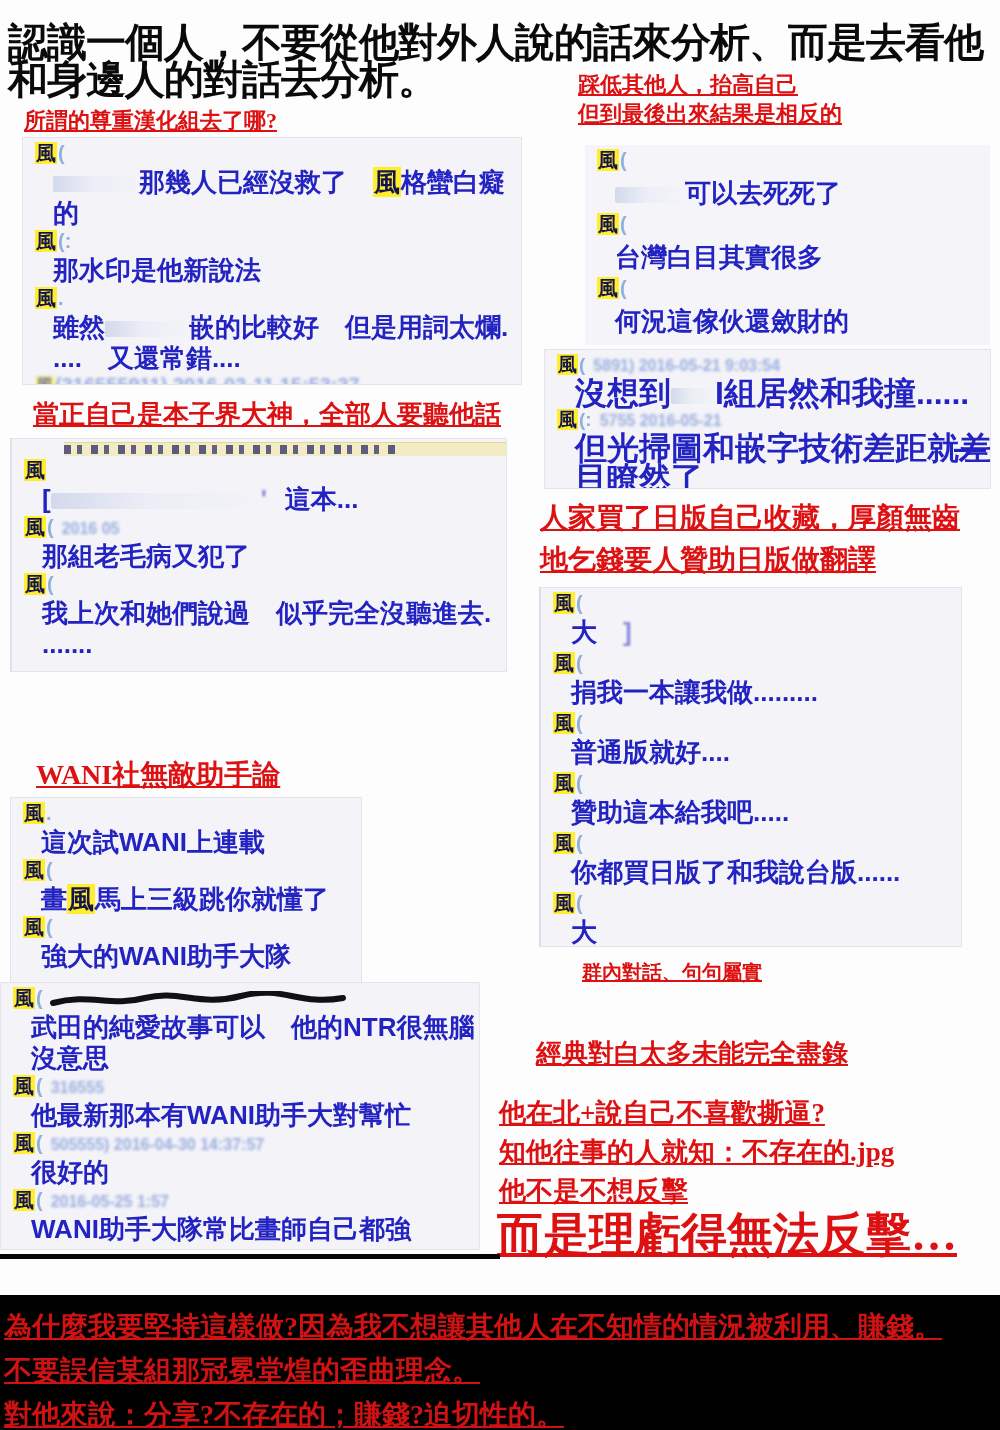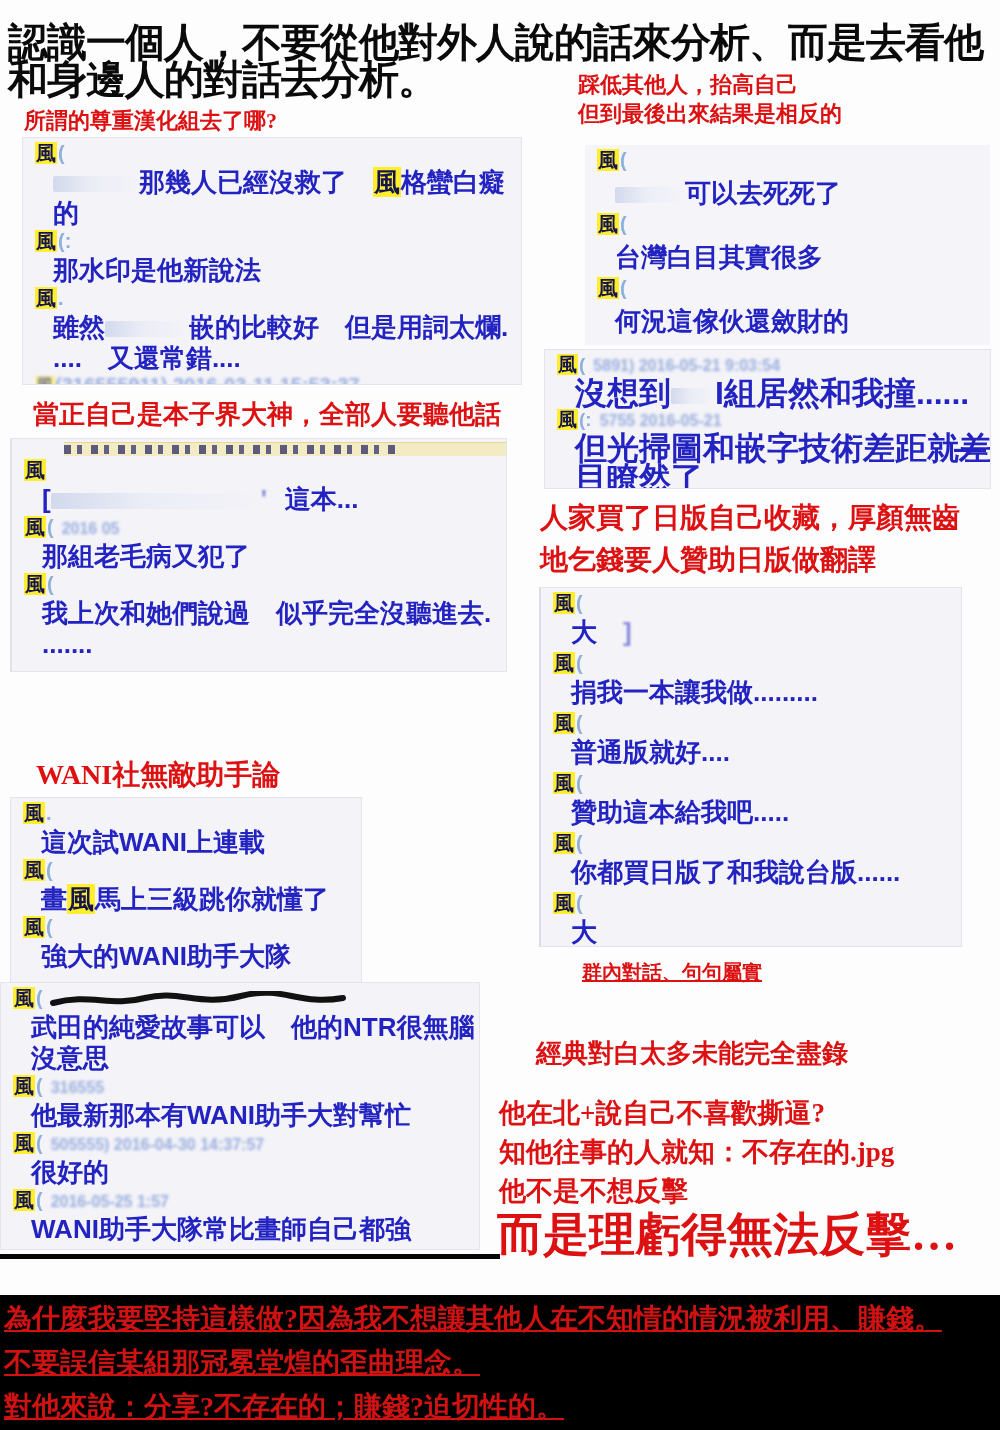--- a/index.html
+++ b/index.html
@@ -3,21 +3,21 @@
 <meta charset="utf-8">
 <style>
   html,body{margin:0;padding:0;background:#ffffff;}
   #page{position:relative;width:1000px;height:1430px;background:#fdfdfe;overflow:hidden;
         font-family:"Liberation Sans","DejaVu Sans",sans-serif;}
   .serif{font-family:"Liberation Serif","DejaVu Serif",serif;}
   .abs{position:absolute;}
   
   .title-line{font-weight:700;color:#0a0a0a;font-size:40px;letter-spacing:-1px;white-space:nowrap;}
   
-  .red{color:#dd1111;font-weight:600;white-space:nowrap;}
+  .red{color:#dd1111;font-weight:600;white-space:nowrap;text-decoration:underline;}
   
   .cblock{position:absolute;background:#f3f3f8;border:1px solid #e4e4ec;box-sizing:border-box;
           padding:3px 0 0 12px;overflow:hidden;}
   .chead{height:26px;font-size:20px;line-height:24px;white-space:nowrap;}
   .cmsg{color:#2323c2;font-weight:700;font-size:26px;line-height:31px;padding-left:18px;white-space:nowrap;}
   .hl{background:#ffee2e;color:#15154e;font-weight:700;padding:0 1px;}
   .pr{color:#8fb0d8;font-weight:700;margin-left:1px;}
   .ft{color:#4f74c8;opacity:.55;filter:blur(1.5px);font-size:16px;margin-left:8px;font-weight:700;}
   .gap{display:inline-block;height:16px;vertical-align:middle;border-radius:2px;
        background:linear-gradient(90deg,rgba(150,170,215,.35),rgba(200,212,238,.18) 45%,rgba(255,255,255,0));}
@@ -171,18 +171,18 @@
   <div class="abs serif red" style="left:499px;top:1094px;font-size:27px;line-height:39px;">
     <div>他在北+說自己不喜歡撕逼?</div>
     <div>知他往事的人就知：不存在的.jpg</div>
     <div>他不是不想反擊</div>
   </div>
   <div class="abs serif red" style="left:497px;top:1204px;font-size:46px;font-weight:700;">而是理虧得無法反擊…</div>
 
   <div id="bar-artifact"></div>
 
   <div id="banner">
-    <div class="serif banner-line" style="padding-top:2px;">為什麼我要堅持這樣做?因為我不想讓其他人在不知情的情況被利用、賺錢。</div>
+    <div class="serif banner-line" style="padding-top:10px;">為什麼我要堅持這樣做?因為我不想讓其他人在不知情的情況被利用、賺錢。</div>
     <div class="serif banner-line">不要誤信某組那冠冕堂煌的歪曲理念。</div>
     <div class="serif banner-line">對他來說：分享?不存在的；賺錢?迫切性的。</div>
   </div>
 
 </div>
 
 </body></html>

